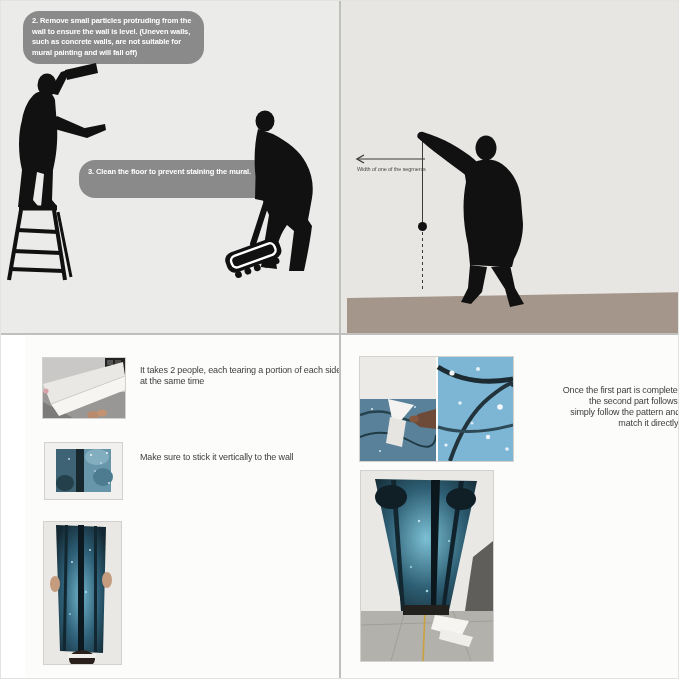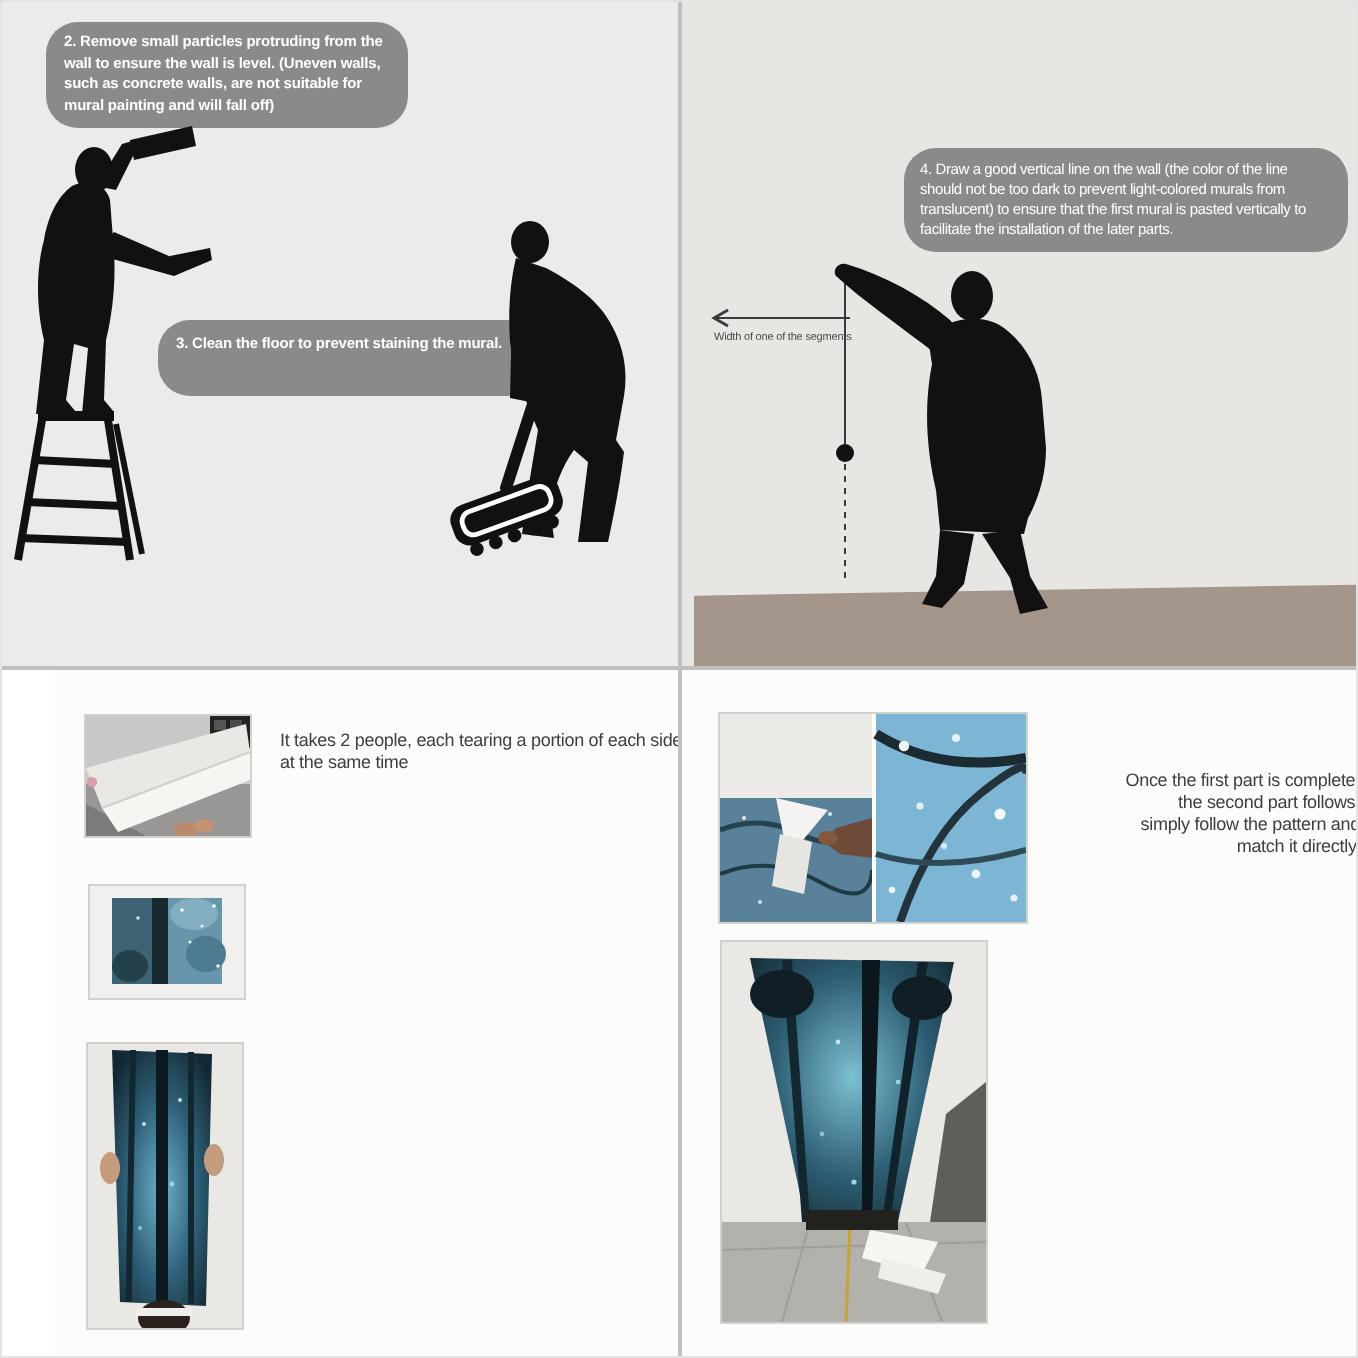--- a/index.html
+++ b/index.html
@@ -89,21 +89,20 @@
         <circle cx="62" cy="167.5" r="3.4"></circle>
           <circle cx="72" cy="167.5" r="3.4"></circle>
         <circle cx="82" cy="167.5" r="3.4"></circle>
       </g>
     </svg>
   </section>
 
   <section class="quad" id="q-tr">
     <div id="wood-floor"></div>
 
-    <div class="ibox" id="box4">4. Draw a good vertical line on the wall (the color of the line should not be too dark to prevent light-colored murals from translucent) to ensure that the first mural is pasted vertically to facilitate the installation of the later parts.</div>
 
     <svg id="width-arrow" viewBox="0 0 70 12">
       <line x1="3" y1="6" x2="70" y2="6" stroke="#3a3a3a" stroke-width="1"></line>
       <polyline points="9,2 2,6 9,10" fill="none" stroke="#3a3a3a" stroke-width="1.4"></polyline>
     </svg>
     <div id="width-label">Width of one of the segments</div>
 
     <div id="guide-line"></div>
     <div id="guide-line-dashed"></div>
     <div id="plumb-dot"></div>
@@ -149,20 +148,21 @@
         <ellipse cx="58" cy="34" rx="10" ry="9" fill="#4d7c90"></ellipse>
         <ellipse cx="20" cy="40" rx="9" ry="8" fill="#24404a"></ellipse>
         <circle cx="46" cy="12" r="0.9" fill="#fff"></circle>
           <circle cx="56" cy="20" r="0.8" fill="#e8f4f8"></circle>
         <circle cx="62" cy="10" r="0.9" fill="#fff"></circle>
           <circle cx="50" cy="28" r="0.8" fill="#dff0f5"></circle>
         <circle cx="24" cy="16" r="0.9" fill="#cfe6ec"></circle>
           <circle cx="64" cy="40" r="0.9" fill="#eaf5f8"></circle>
       </svg>
     </div>
+    <div class="caption" style="left:115px;top:117px;width:218px">Make sure to stick it vertically to the wall</div>
 
     <div class="photo" style="left:18px;top:186px;width:79px;height:144px">
       <svg width="77" height="142" viewBox="0 0 77 142">
         <defs>
           <radialGradient id="glow1" cx="50%" cy="55%" r="65%">
             <stop offset="0%" stop-color="#6fb2c8"></stop>
               <stop offset="55%" stop-color="#2e6078"></stop>
             <stop offset="100%" stop-color="#132832"></stop>
           </radialGradient>
         </defs>

